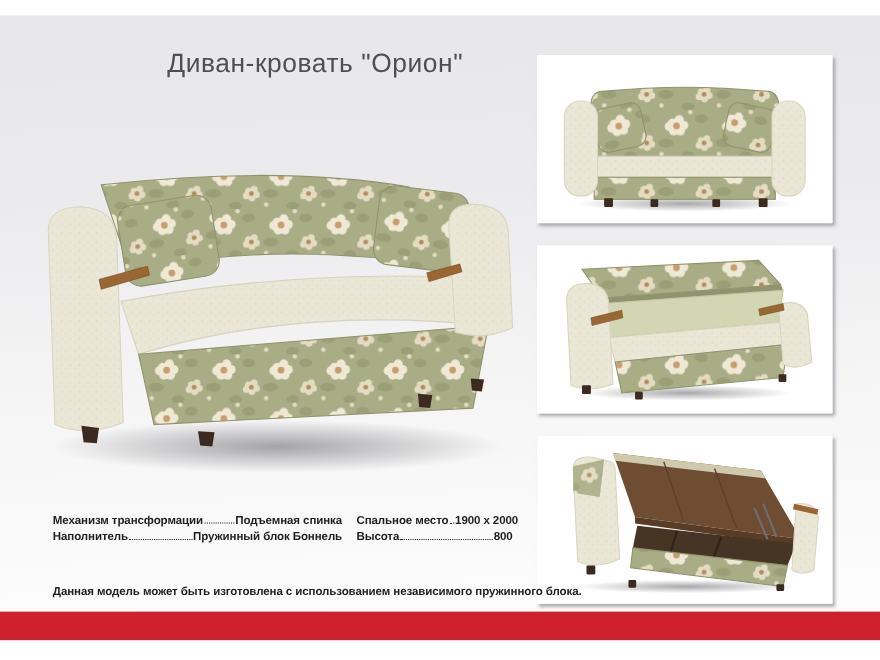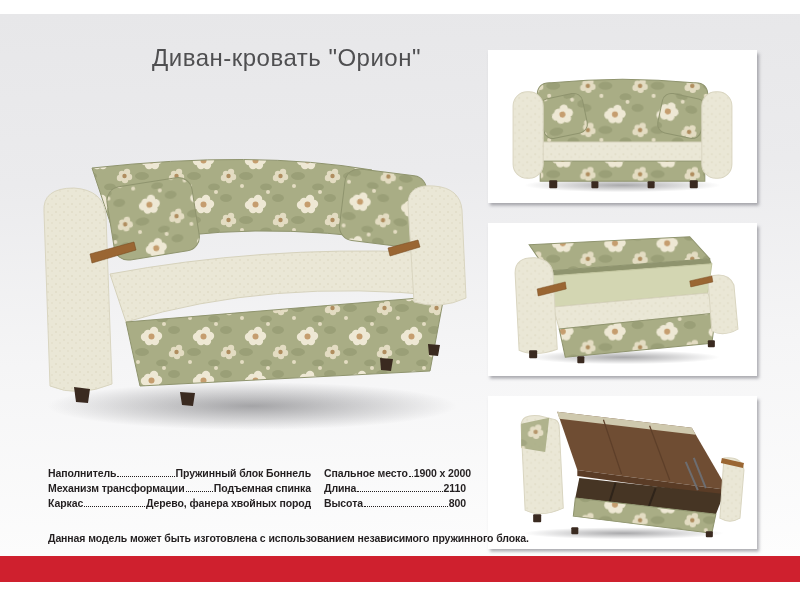--- a/index.html
+++ b/index.html
@@ -191,47 +191,37 @@
           <rect x="78" y="125" width="7" height="7" rx="1"></rect>
         <rect x="212" y="129" width="7" height="6" rx="1"></rect>
       </g>
     </svg>
   </div>
 </div>
 
 <div class="specs">
   <div class="spec-col left">
     <div class="spec-row">
+      <span>Механизм трансформации</span>
+      <span class="leader"></span>
+      <span>Подъемная спинка</span>
+    </div>
+    <div class="spec-row">
       <span>Наполнитель</span>
       <span class="leader"></span>
       <span>Пружинный блок Боннель</span>
     </div>
-    <div class="spec-row">
-      <span>Механизм трансформации</span>
-      <span class="leader"></span>
-      <span>Подъемная спинка</span>
-    </div>
-    <div class="spec-row">
-      <span>Каркас</span>
-      <span class="leader"></span>
-      <span>Дерево, фанера хвойных пород</span>
-    </div>
   </div>
   <div class="spec-col right">
     <div class="spec-row">
       <span>Спальное место</span>
       <span class="leader"></span>
       <span>1900 x 2000</span>
     </div>
     <div class="spec-row">
-      <span>Длина</span>
-      <span class="leader"></span>
-      <span>2110</span>
-    </div>
-    <div class="spec-row">
       <span>Высота</span>
       <span class="leader"></span>
       <span>800</span>
     </div>
   </div>
 </div>
 
 <div class="note">Данная модель может быть изготовлена с использованием независимого пружинного блока.</div>
 
 <div class="red-bar"></div>

